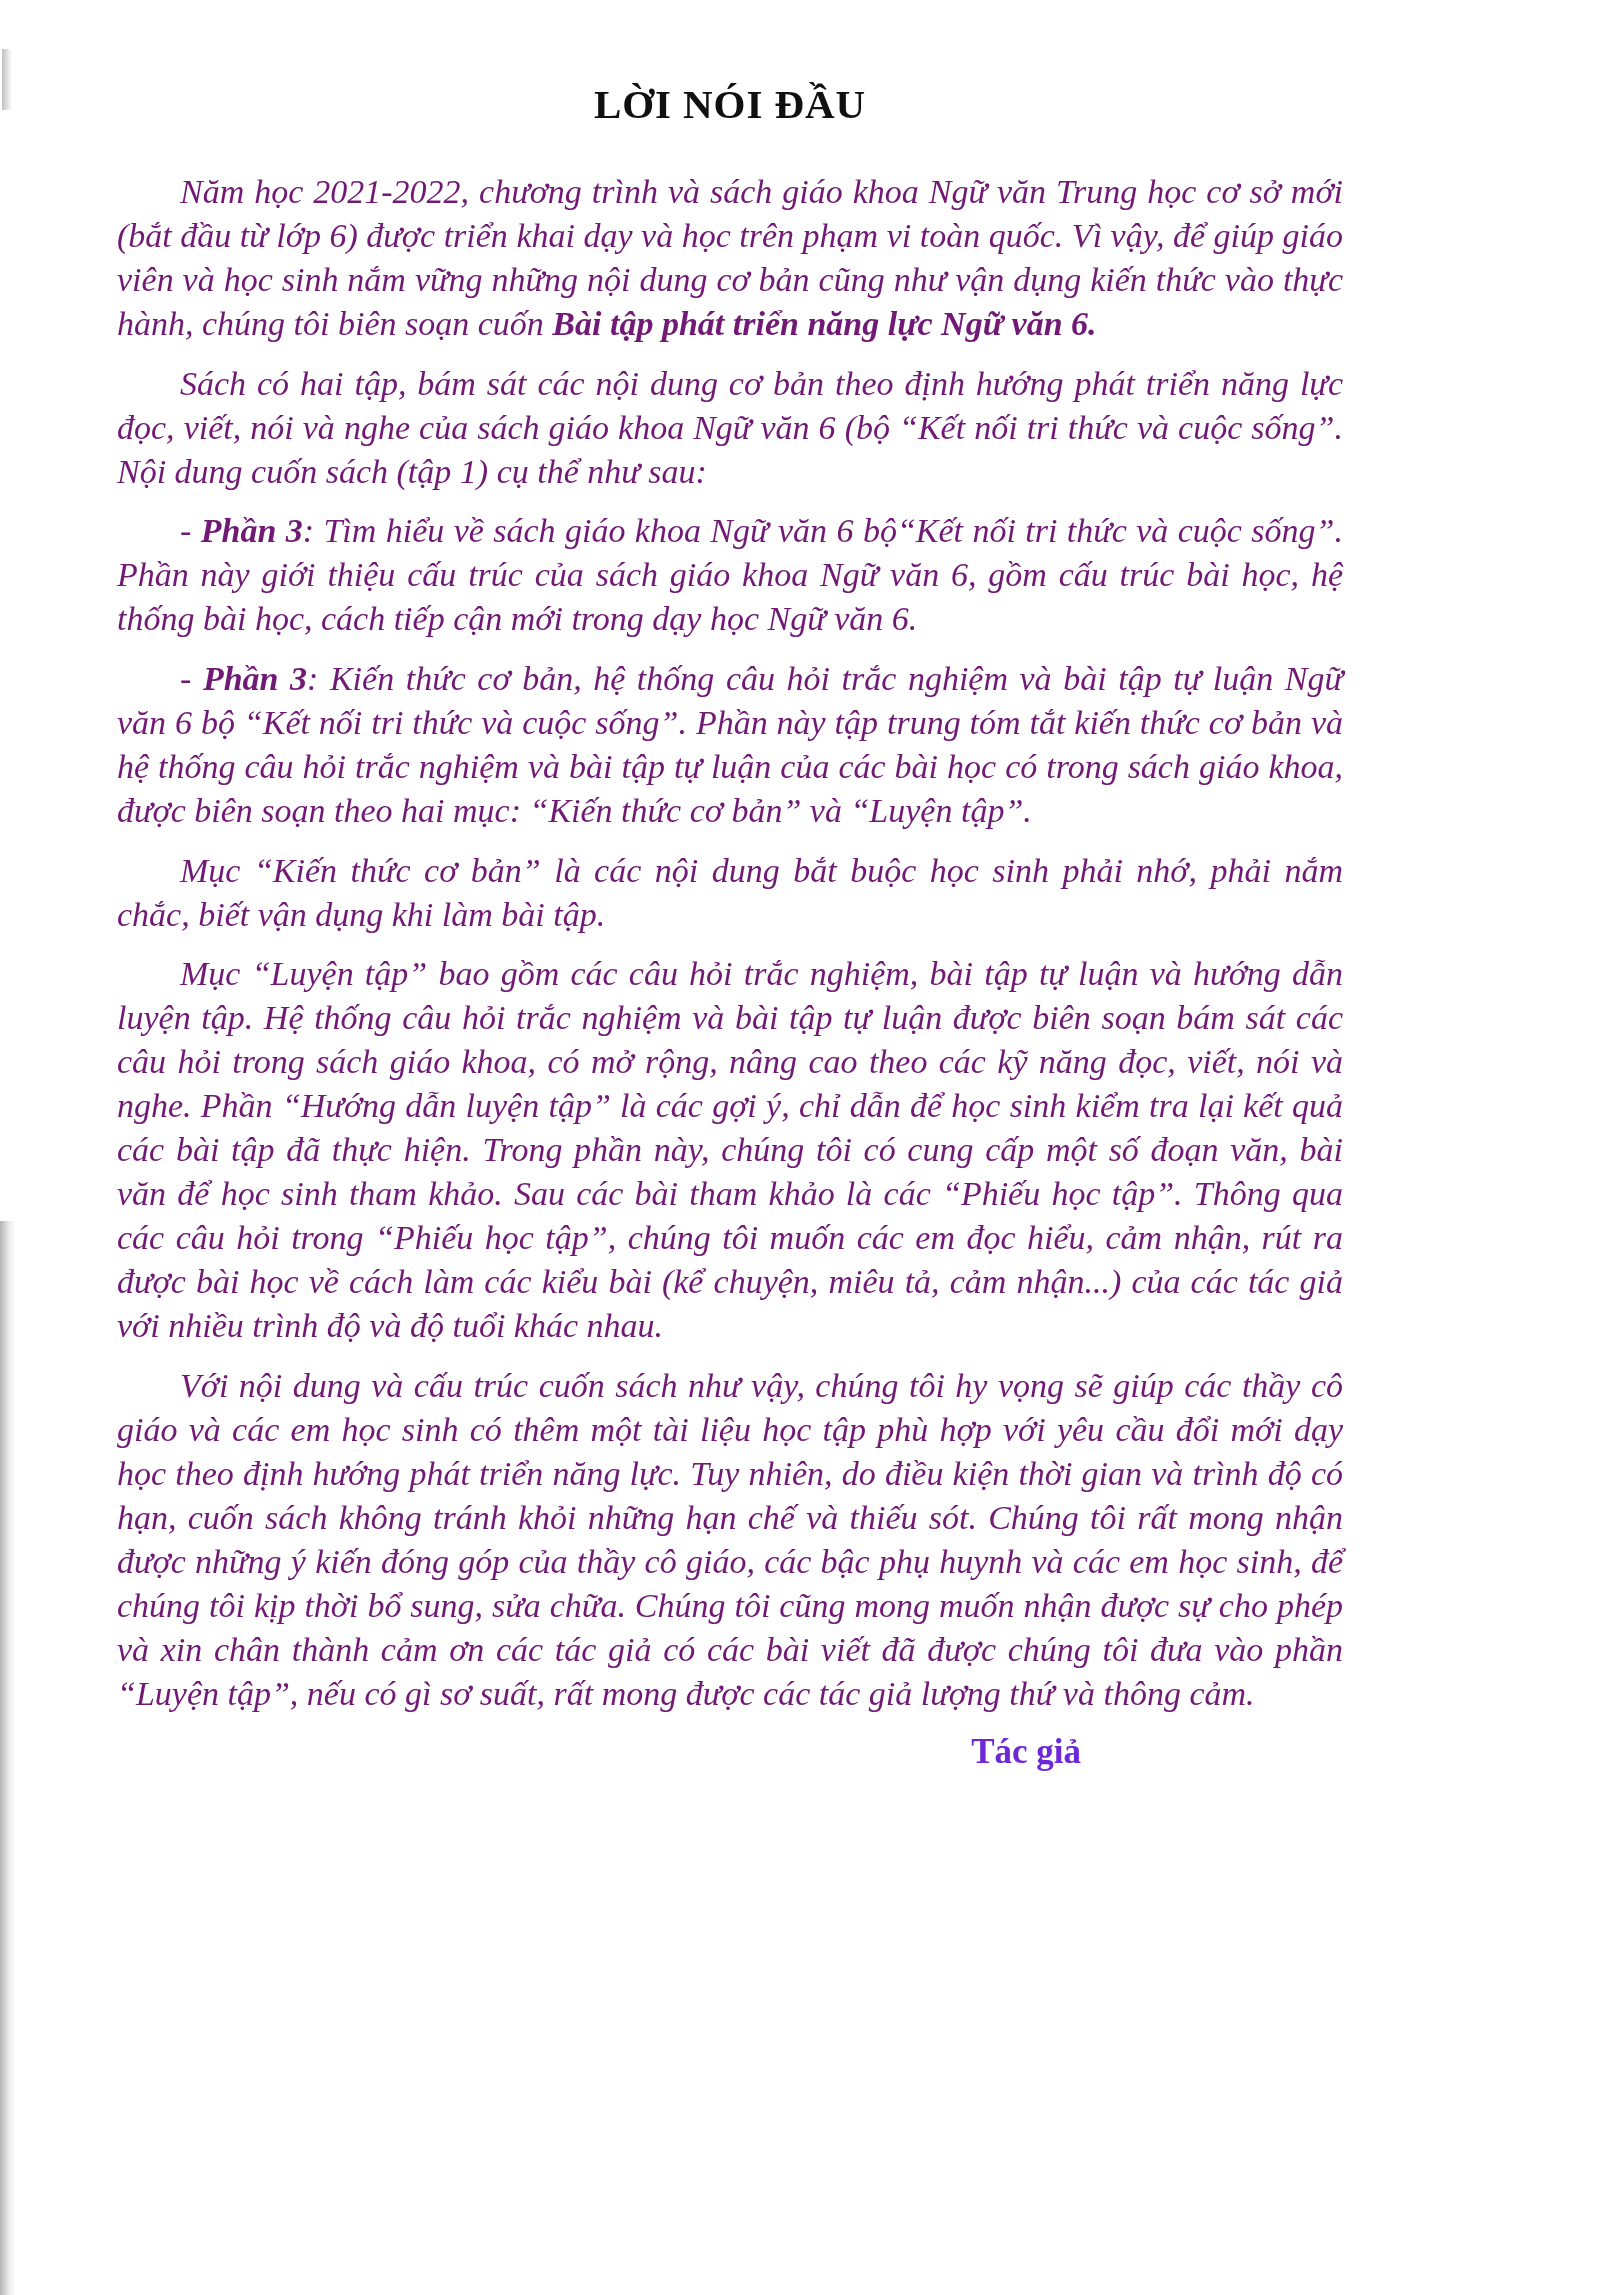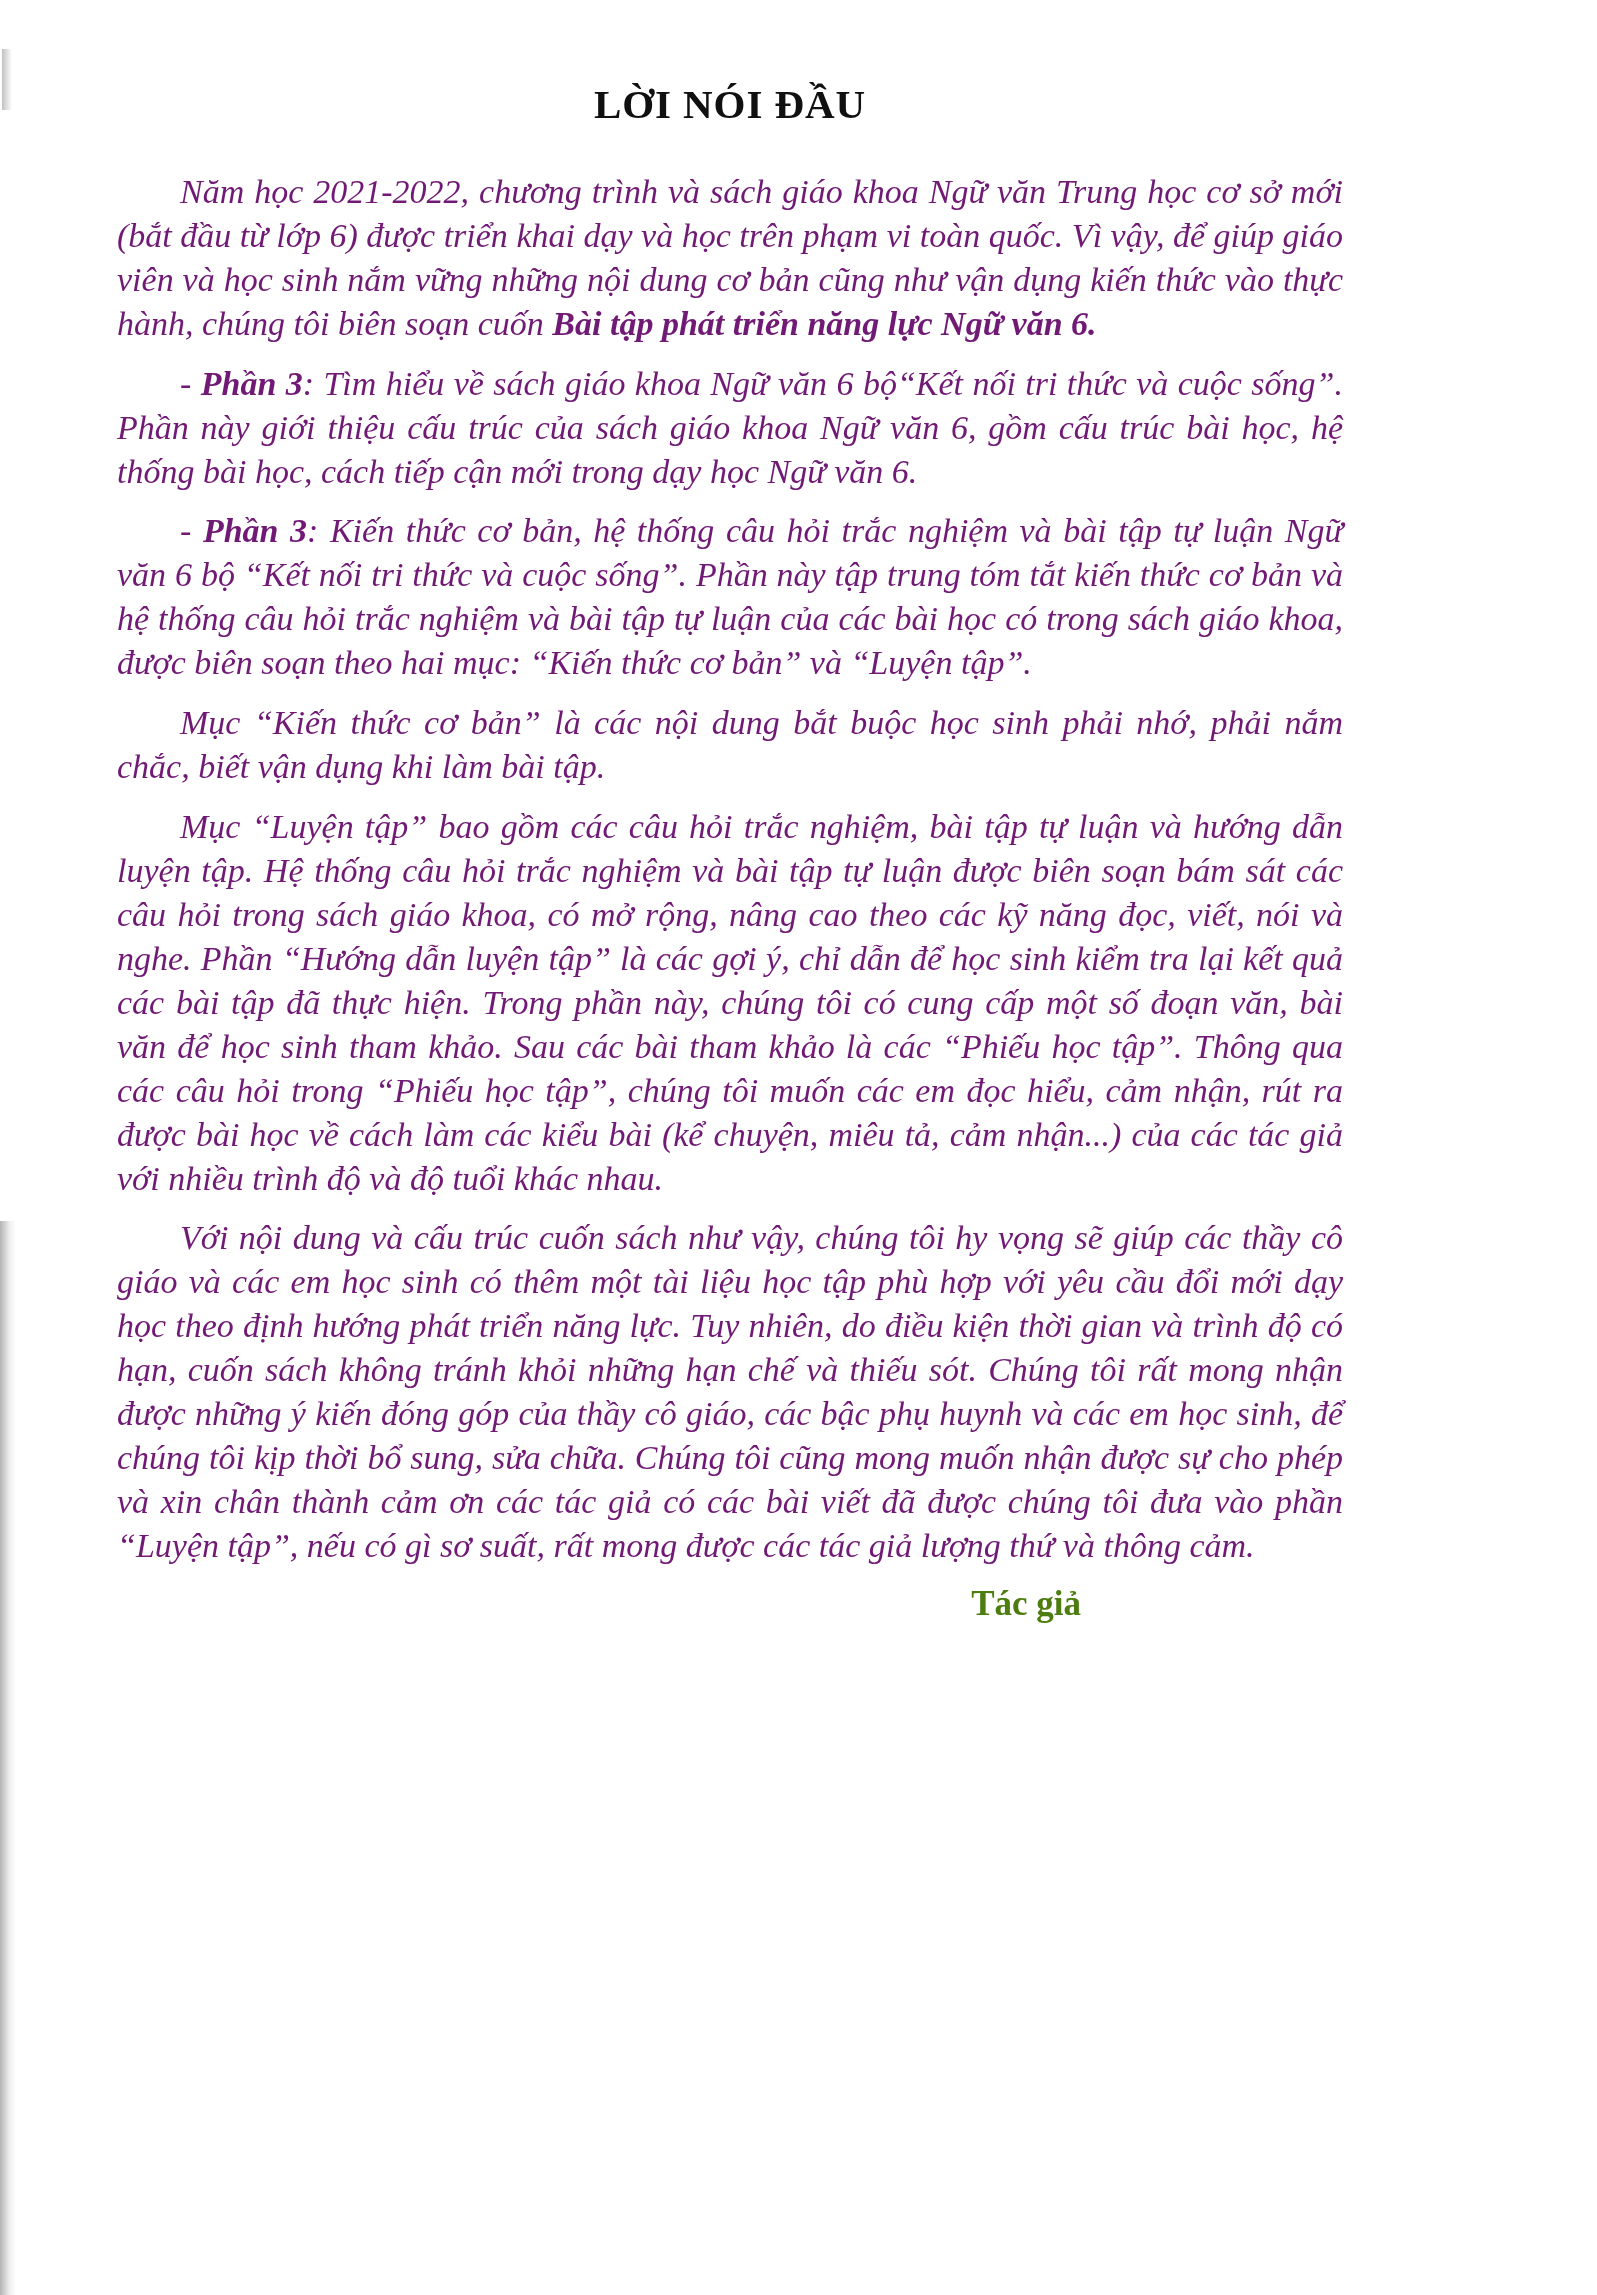--- a/index.html
+++ b/index.html
@@ -45,21 +45,21 @@
   }
   .body-text .bold {
     font-weight: bold;
   }
   .signature {
     text-align: right;
     padding-right: 262px;
     font-weight: bold;
     font-style: normal;
     font-size: 35px;
-    color: #4d7c0f;
+    color: #6d28d9;
   }
   .scan-edge-shadow {
     position: absolute;
     left: 0;
     top: 1221px;
     width: 15.7px;
     height: 1074px;
     background: linear-gradient(to right, rgba(90,90,90,0.45), rgba(120,120,120,0.12) 60%, rgba(255,255,255,0));
     pointer-events: none;
   }
@@ -76,20 +76,21 @@
 </head>
 <body>
 
 <div class="page">
   <div class="scan-edge-mark"></div>
   <div class="scan-edge-shadow"></div>
   <div class="content">
     <h1 class="title">LỜI NÓI ĐẦU</h1>
     <div class="body-text" id="paragraphs">
         <p><span>Năm học 2021-2022, chương trình và sách giáo khoa Ngữ văn Trung học cơ sở mới (bắt đầu từ lớp 6) được triển khai dạy và học trên phạm vi toàn quốc. Vì vậy, để giúp giáo viên và học sinh nắm vững những nội dung cơ bản cũng như vận dụng kiến thức vào thực hành, chúng tôi biên soạn cuốn </span><span class="bold">Bài tập phát triển năng lực Ngữ văn 6.</span></p>
+        <p><span>Sách có hai tập, bám sát các nội dung cơ bản theo định hướng phát triển năng lực đọc, viết, nói và nghe của sách giáo khoa Ngữ văn 6 (bộ “Kết nối tri thức và cuộc sống”. Nội dung cuốn sách (tập 1) cụ thể như sau:</span></p>
         <p><span>- </span><span class="bold">Phần 3</span><span>: Tìm hiểu về sách giáo khoa Ngữ văn 6 bộ“Kết nối tri thức và cuộc sống”. Phần này giới thiệu cấu trúc của sách giáo khoa Ngữ văn 6, gồm cấu trúc bài học, hệ thống bài học, cách tiếp cận mới trong dạy học Ngữ văn 6.</span></p>
         <p><span>- </span><span class="bold">Phần 3</span><span>: Kiến thức cơ bản, hệ thống câu hỏi trắc nghiệm và bài tập tự luận Ngữ văn 6 bộ “Kết nối tri thức và cuộc sống”. Phần này tập trung tóm tắt kiến thức cơ bản và hệ thống câu hỏi trắc nghiệm và bài tập tự luận của các bài học có trong sách giáo khoa, được biên soạn theo hai mục: “Kiến thức cơ bản” và “Luyện tập”.</span></p>
         <p><span>Mục “Kiến thức cơ bản” là các nội dung bắt buộc học sinh phải nhớ, phải nắm chắc, biết vận dụng  khi làm bài tập.</span></p>
         <p><span>Mục “Luyện tập” bao gồm các câu hỏi trắc nghiệm, bài tập tự luận và hướng dẫn luyện tập. Hệ thống câu hỏi trắc nghiệm và bài tập tự luận được biên soạn bám sát các câu hỏi trong sách giáo khoa, có mở rộng, nâng cao theo các kỹ năng đọc, viết, nói và nghe. Phần “Hướng dẫn luyện tập” là các gợi ý, chỉ dẫn để học sinh kiểm tra lại kết quả các bài tập đã thực hiện. Trong phần này, chúng tôi có cung cấp một số đoạn văn, bài văn để học sinh tham khảo. Sau các bài tham khảo là các “Phiếu học tập”. Thông qua các câu hỏi trong “Phiếu học tập”, chúng tôi muốn các em đọc hiểu, cảm nhận, rút ra được bài học về cách làm các kiểu bài (kể chuyện, miêu tả, cảm nhận...) của các tác giả với nhiều trình độ và độ tuổi khác nhau.</span></p>
         <p><span>Với nội dung và cấu trúc cuốn sách như vậy, chúng tôi hy vọng sẽ giúp các thầy cô giáo và các em học sinh có thêm một tài liệu học tập phù hợp với yêu cầu đổi mới dạy học theo định hướng phát triển năng lực. Tuy nhiên, do điều kiện thời gian và trình độ có hạn, cuốn sách không tránh khỏi những hạn chế và thiếu sót. Chúng tôi rất mong nhận được những ý kiến đóng góp của thầy cô giáo, các bậc phụ huynh và các em học sinh, để chúng tôi kịp thời bổ sung, sửa chữa. Chúng tôi cũng mong muốn nhận được sự cho phép và xin chân thành cảm ơn các tác giả có các bài viết đã được chúng tôi đưa vào phần “Luyện tập”, nếu có gì sơ suất, rất mong được các tác giả lượng thứ và thông cảm.</span></p>
       </div>
     <div class="signature">Tác giả</div>
   </div>
 </div>
 

